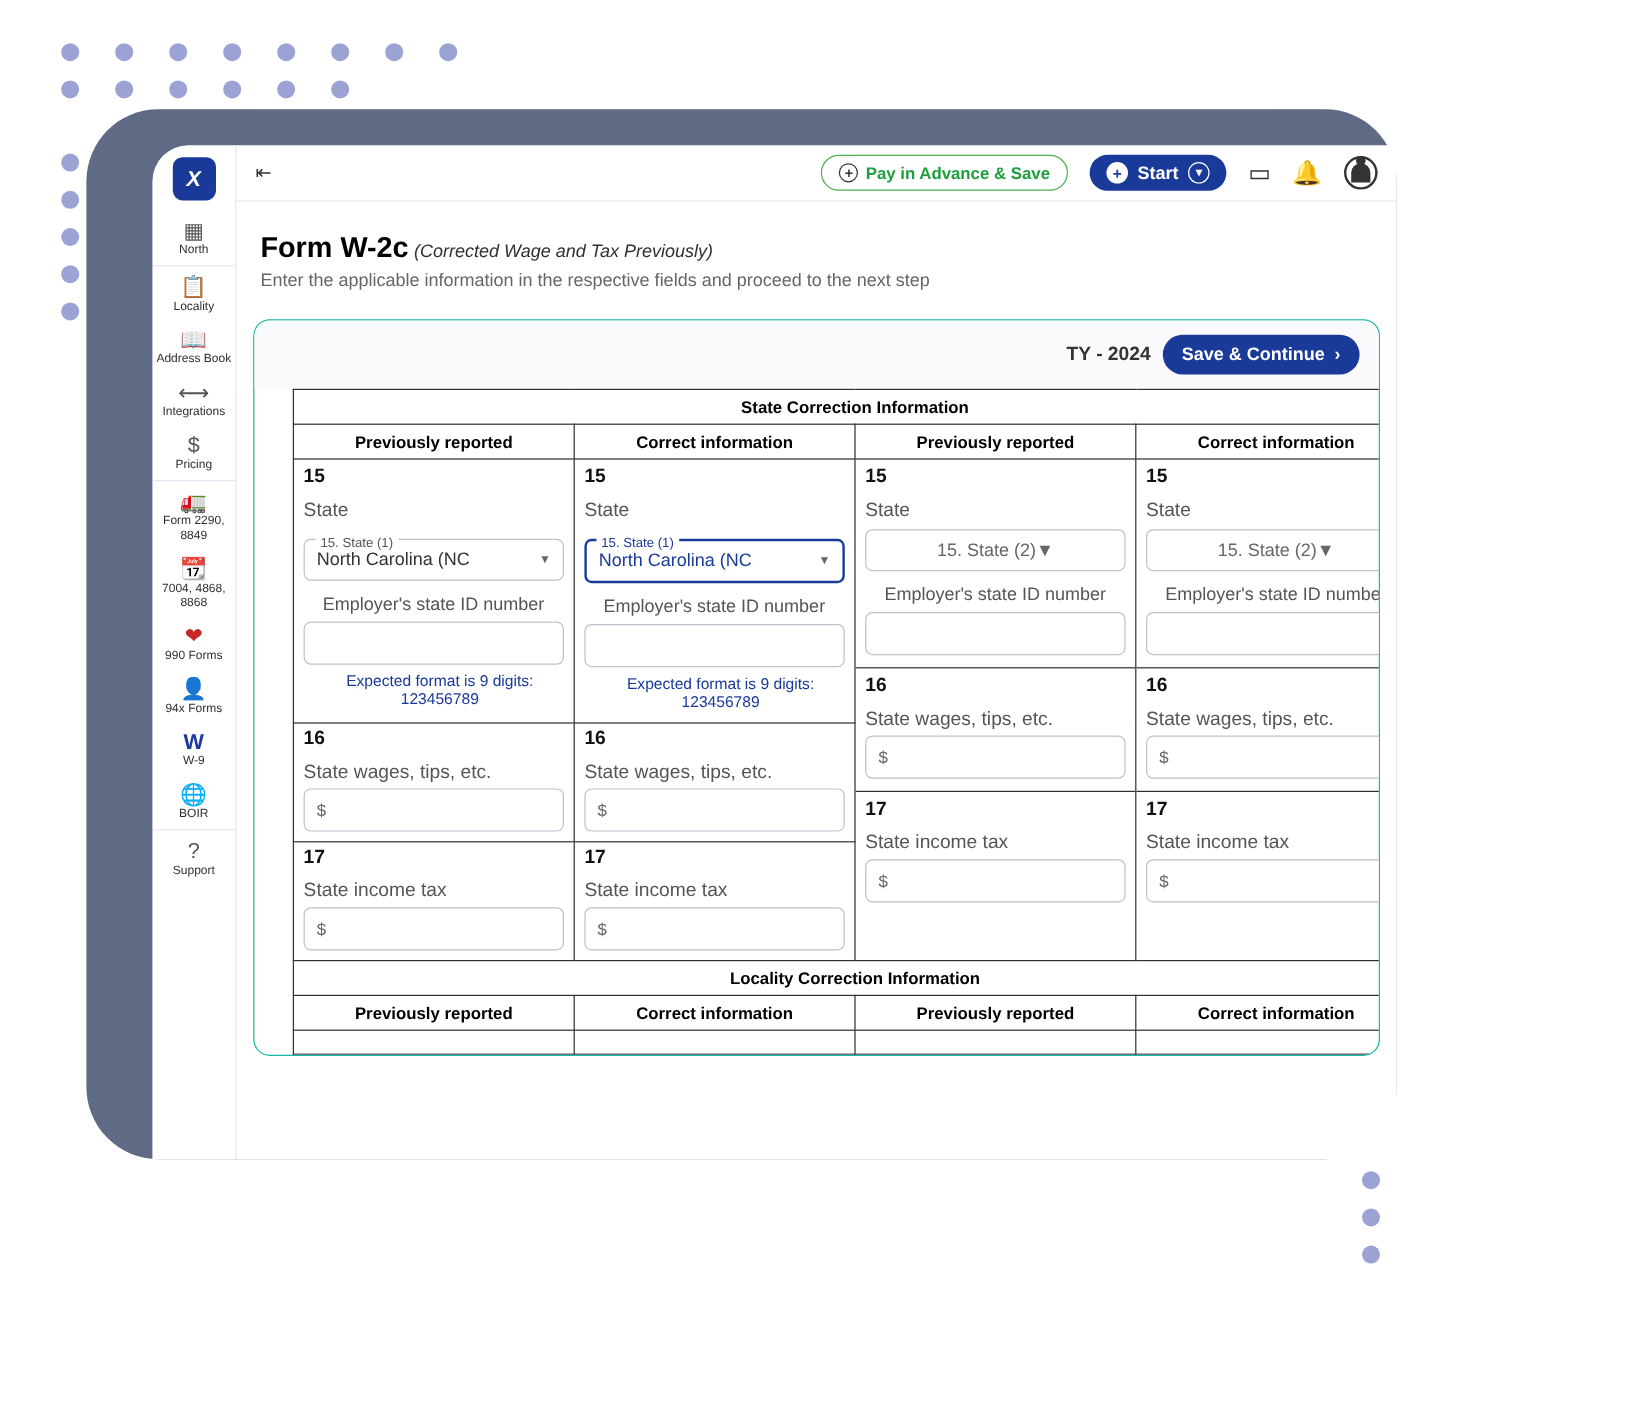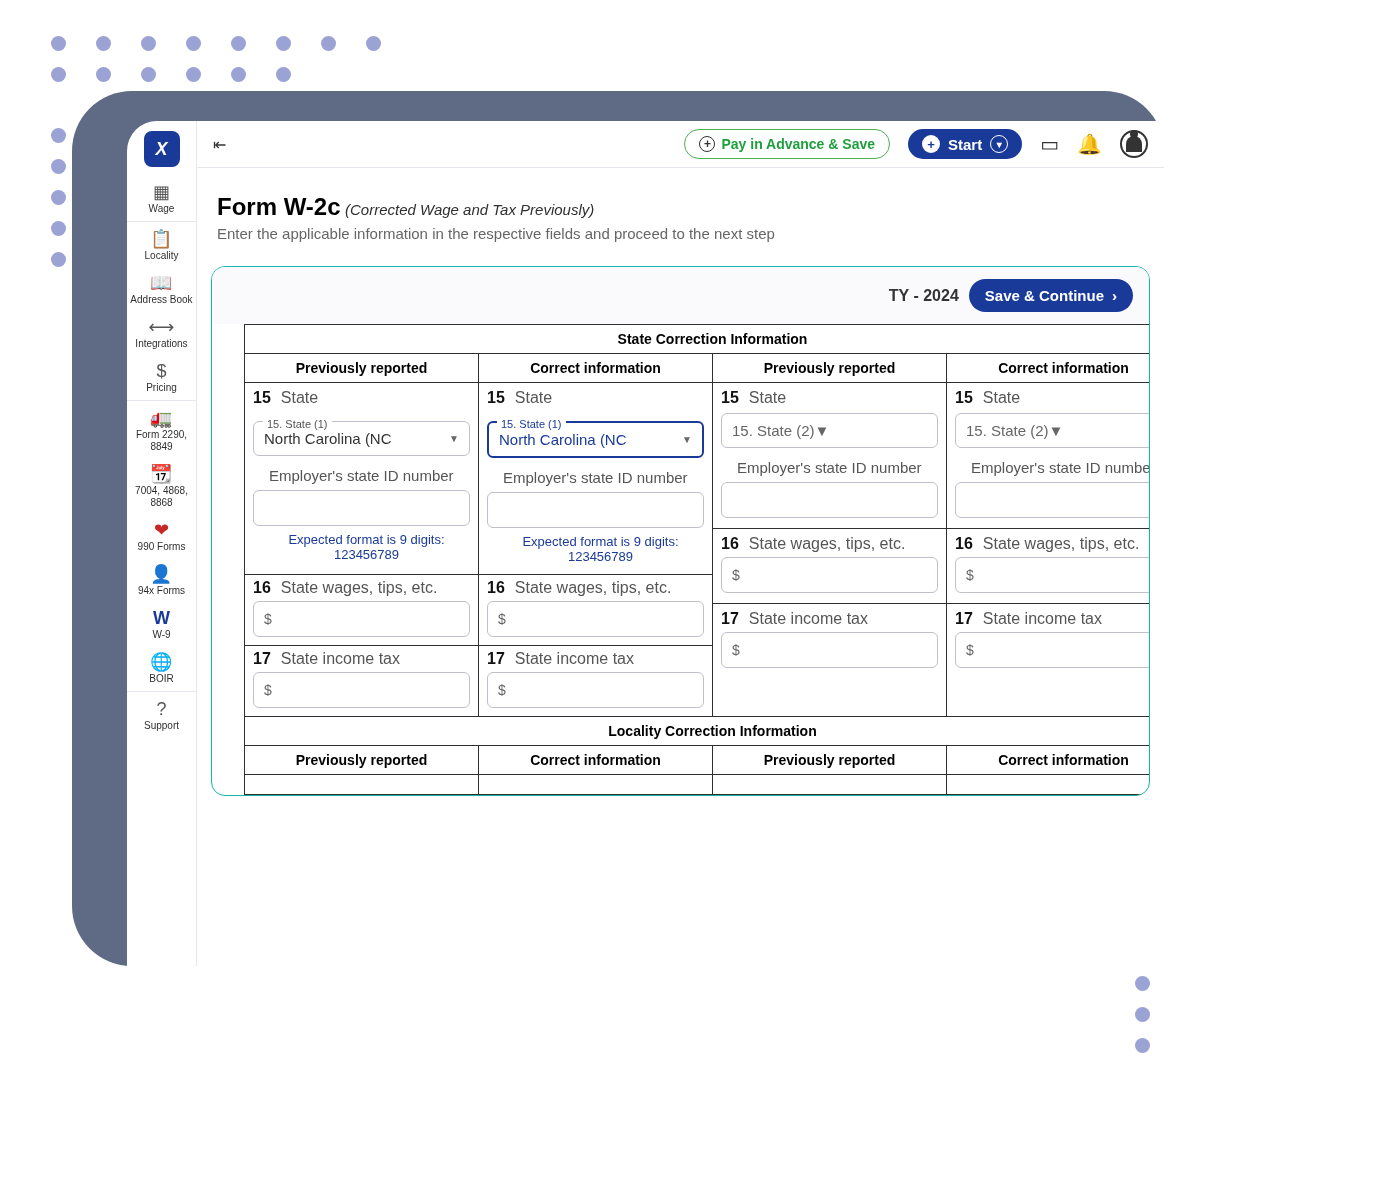--- a/index.html
+++ b/index.html
@@ -50,27 +50,27 @@
 
 .form-card { margin: 8px 14px; border: 1px solid #14b8a6; border-radius: 14px; overflow: hidden; }
 .card-bar { display: flex; justify-content: flex-end; align-items: center; gap: 10px; padding: 12px 16px; background: #fafafc; }
 .ty-label { color: #333; font-weight: 600; font-size: 16px; }
 .save-btn { background: #1a3a9a; color: #fff; border: none; padding: 8px 16px; border-radius: 20px; font-weight: 700; font-size: 15px; display: flex; align-items: flex-start; gap: 8px; cursor: pointer; }
 
 .form-table { width: 100%; border-collapse: collapse; margin-left: 32px; }
 .form-table th, .form-table td { border: 1px solid #2f2f2f; padding: 6px 8px; vertical-align: top; font-size: 14px; }
 .section-title { text-align: center; font-weight: 800; font-size: 21px; padding: 8px; }
 .col-head { text-align: center; font-weight: 700; font-size: 17px; padding: 4px; }
-.cell-label { display: flex; align-items: baseline; gap: 10px; color: #555; font-size: 16px; }
+.cell-label { display: flex; align-items: baseline; gap: 10px; color: #555; font-size: 16px; flex-direction: column; }
 .cell-label .num { font-weight: 800; color: #111; }
 .fieldset-label { color: #555; font-size: 11px; position: relative; top: 8px; left: 10px; background: #fff; padding: 0 4px; display: inline-block; line-height: 1; z-index: 2; }
 .dropdown { border: 1px solid #bfc0cc; border-radius: 6px; padding: 8px 10px; display: flex; justify-content: space-between; align-items: center; color: #333; font-size: 15px; cursor: pointer; margin-top: -2px; position: relative; }
 .dropdown.highlight { border: 2px solid #1a3a9a; color: #1a3a9a; }
 .dropdown .chevd { font-size: 10px; color: #666; }
-.plain-dropdown { border: 1px solid #bfc0cc; border-radius: 6px; padding: 8px 10px; display: flex; justify-content: flex-start; align-items: center; color: #666; font-size: 15px; cursor: pointer; margin-top: 6px; }
+.plain-dropdown { border: 1px solid #bfc0cc; border-radius: 6px; padding: 8px 10px; display: flex; justify-content: center; align-items: center; color: #666; font-size: 15px; cursor: pointer; margin-top: 6px; }
 .helper { color: #555; font-size: 15px; margin: 10px 0 4px 16px; line-height: 1.3; }
 .input-box { border: 1px solid #bfc0cc; border-radius: 6px; height: 36px; width: 100%; margin: 4px 0; padding: 6px 10px; background: #fff; }
 .hint { color: #1a3a9a; font-size: 13px; margin: 6px 0 4px 10px; text-align: center; }
 .money-input { display: flex; align-items: center; border: 1px solid #bfc0cc; border-radius: 6px; height: 36px; padding: 0 10px; color: #666; margin: 4px 0; background: #fff; }
 .tight td { padding: 4px 8px; }
 
 </style>
 </head>
 <body>
 
@@ -146,21 +146,21 @@
         </div>
       </div>
     </div>
   </div>
 
   <div class="body-row">
 
     <div class="sidebar">
       <div class="nav-item">
         <span class="nav-icon icon-gray">▦</span>
-        <span class="nav-label">Wage</span>
+        <span class="nav-label">North</span>
       </div>
       <div class="nav-item bordered">
         <span class="nav-icon icon-blue">📋</span>
         <span class="nav-label">Locality</span>
       </div>
       <div class="nav-item">
         <span class="nav-icon icon-gray">📖</span>
         <span class="nav-label">Address Book</span>
       </div>
       <div class="nav-item">

